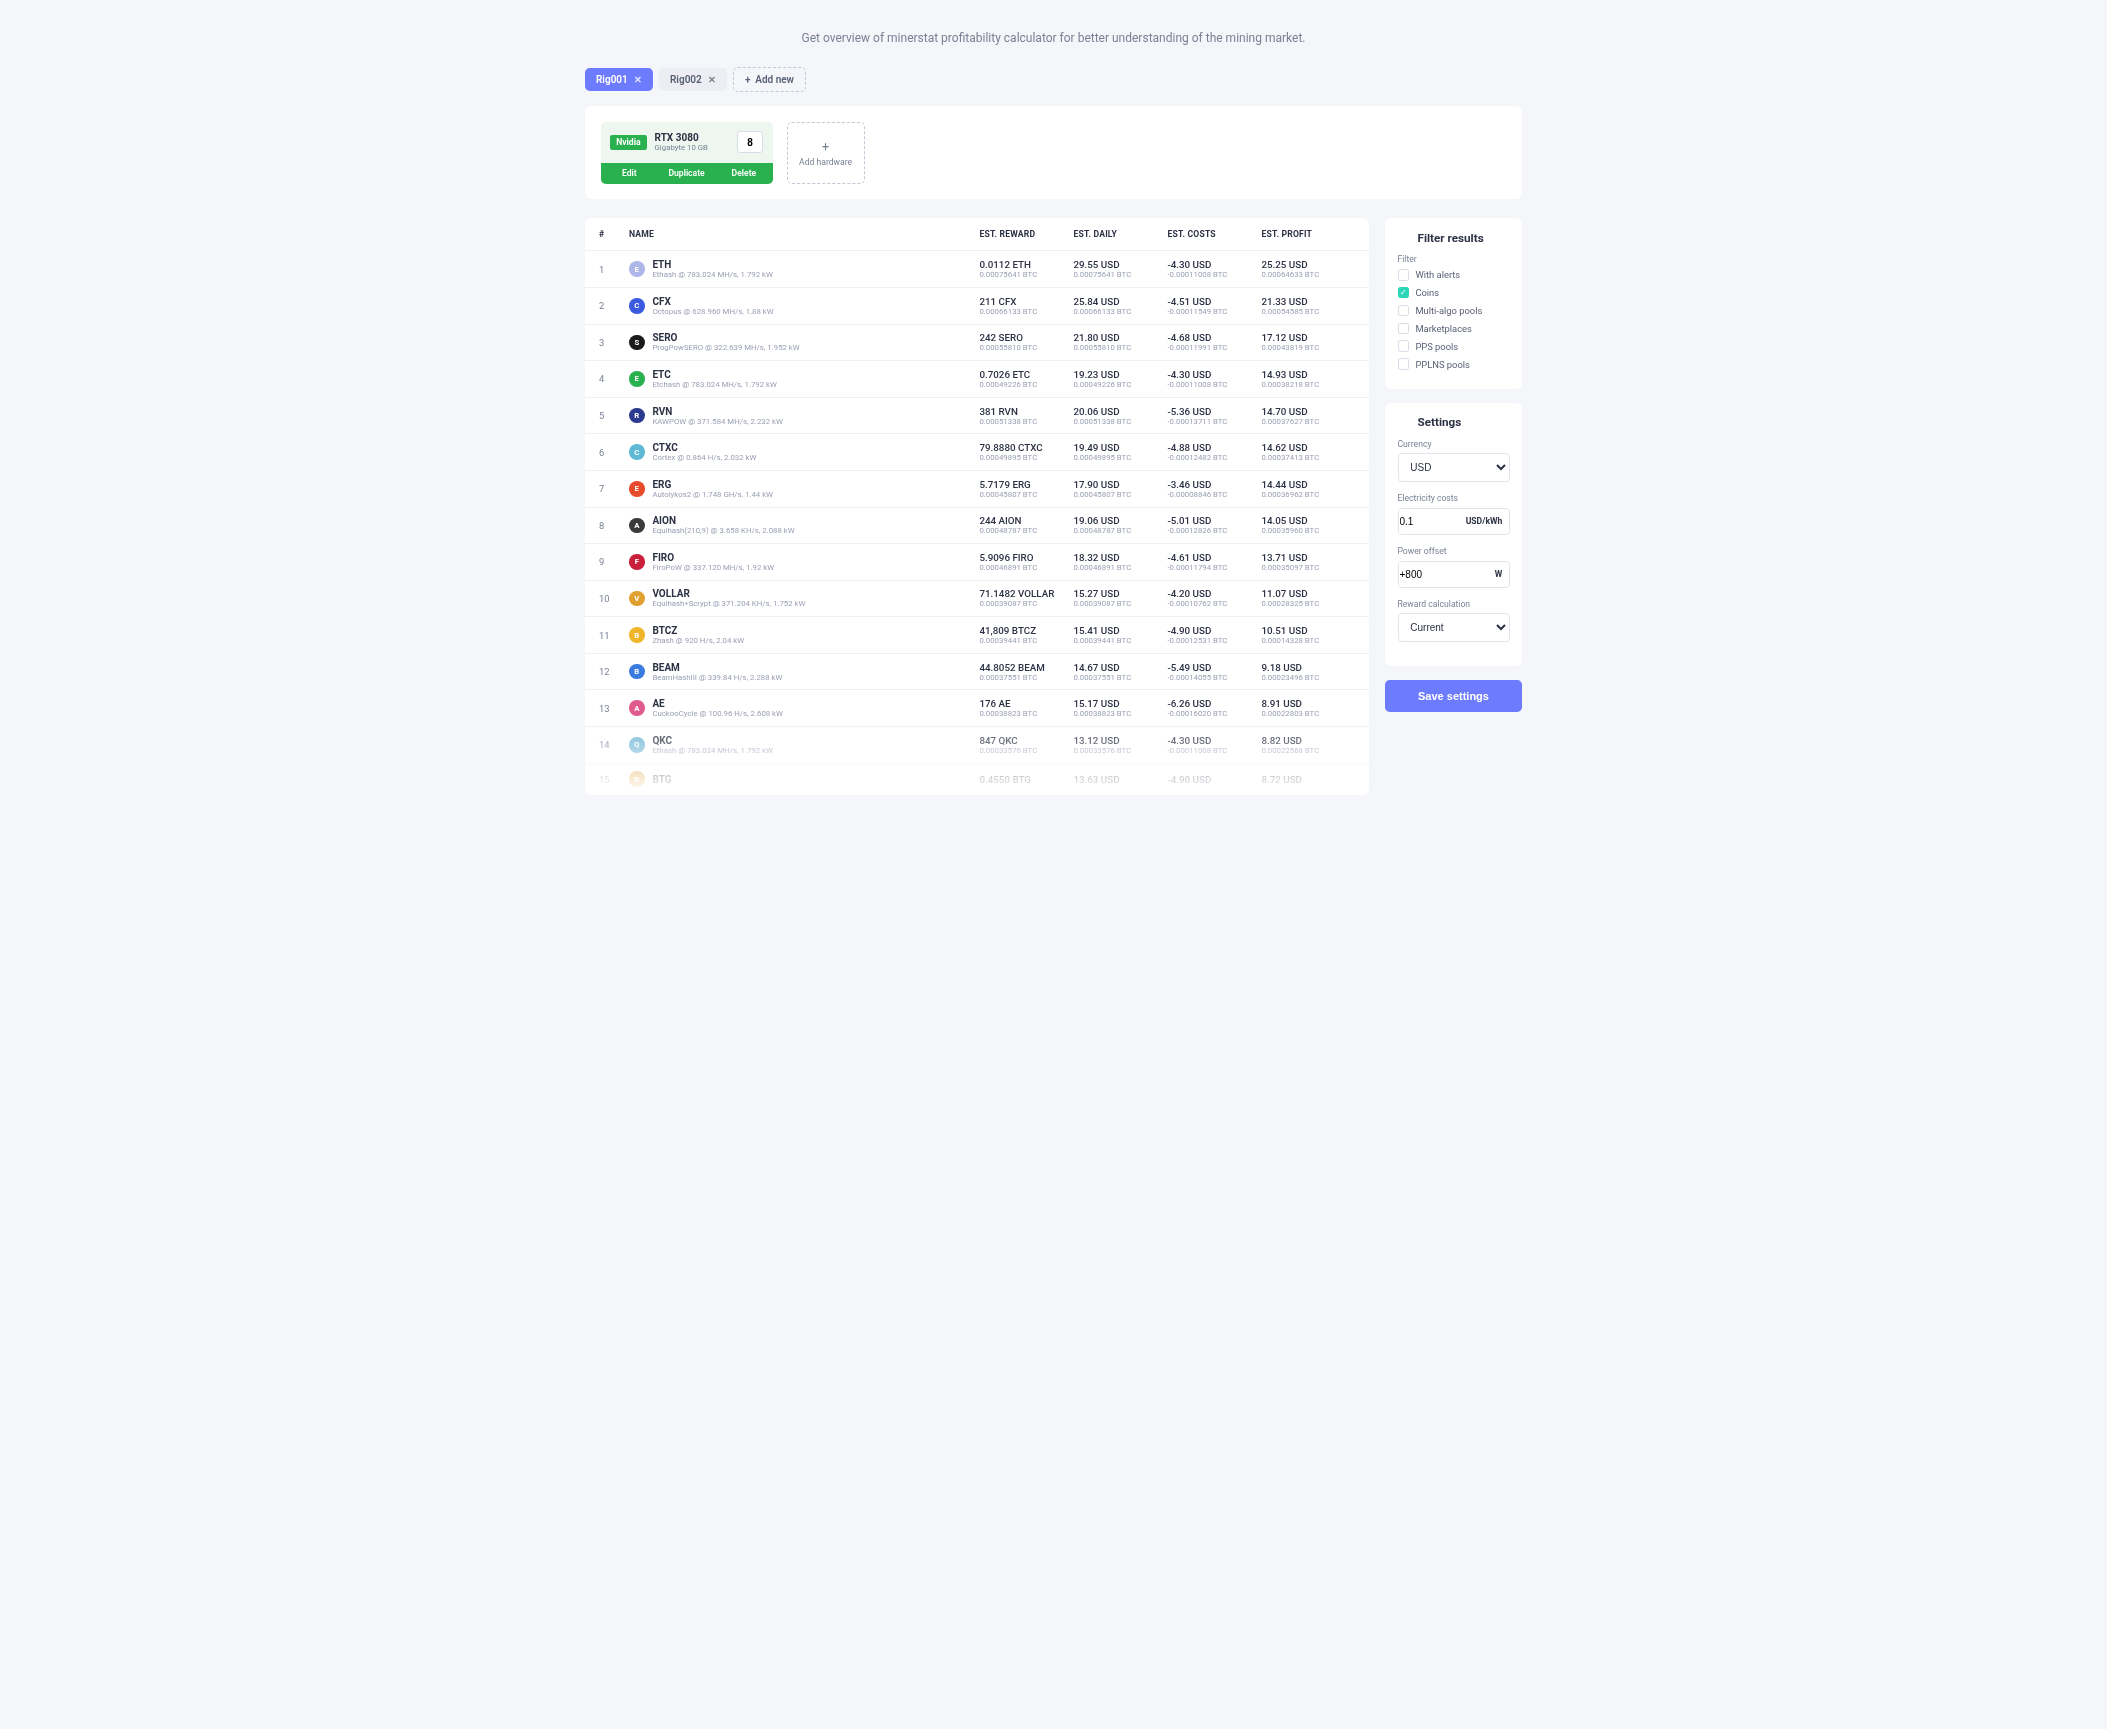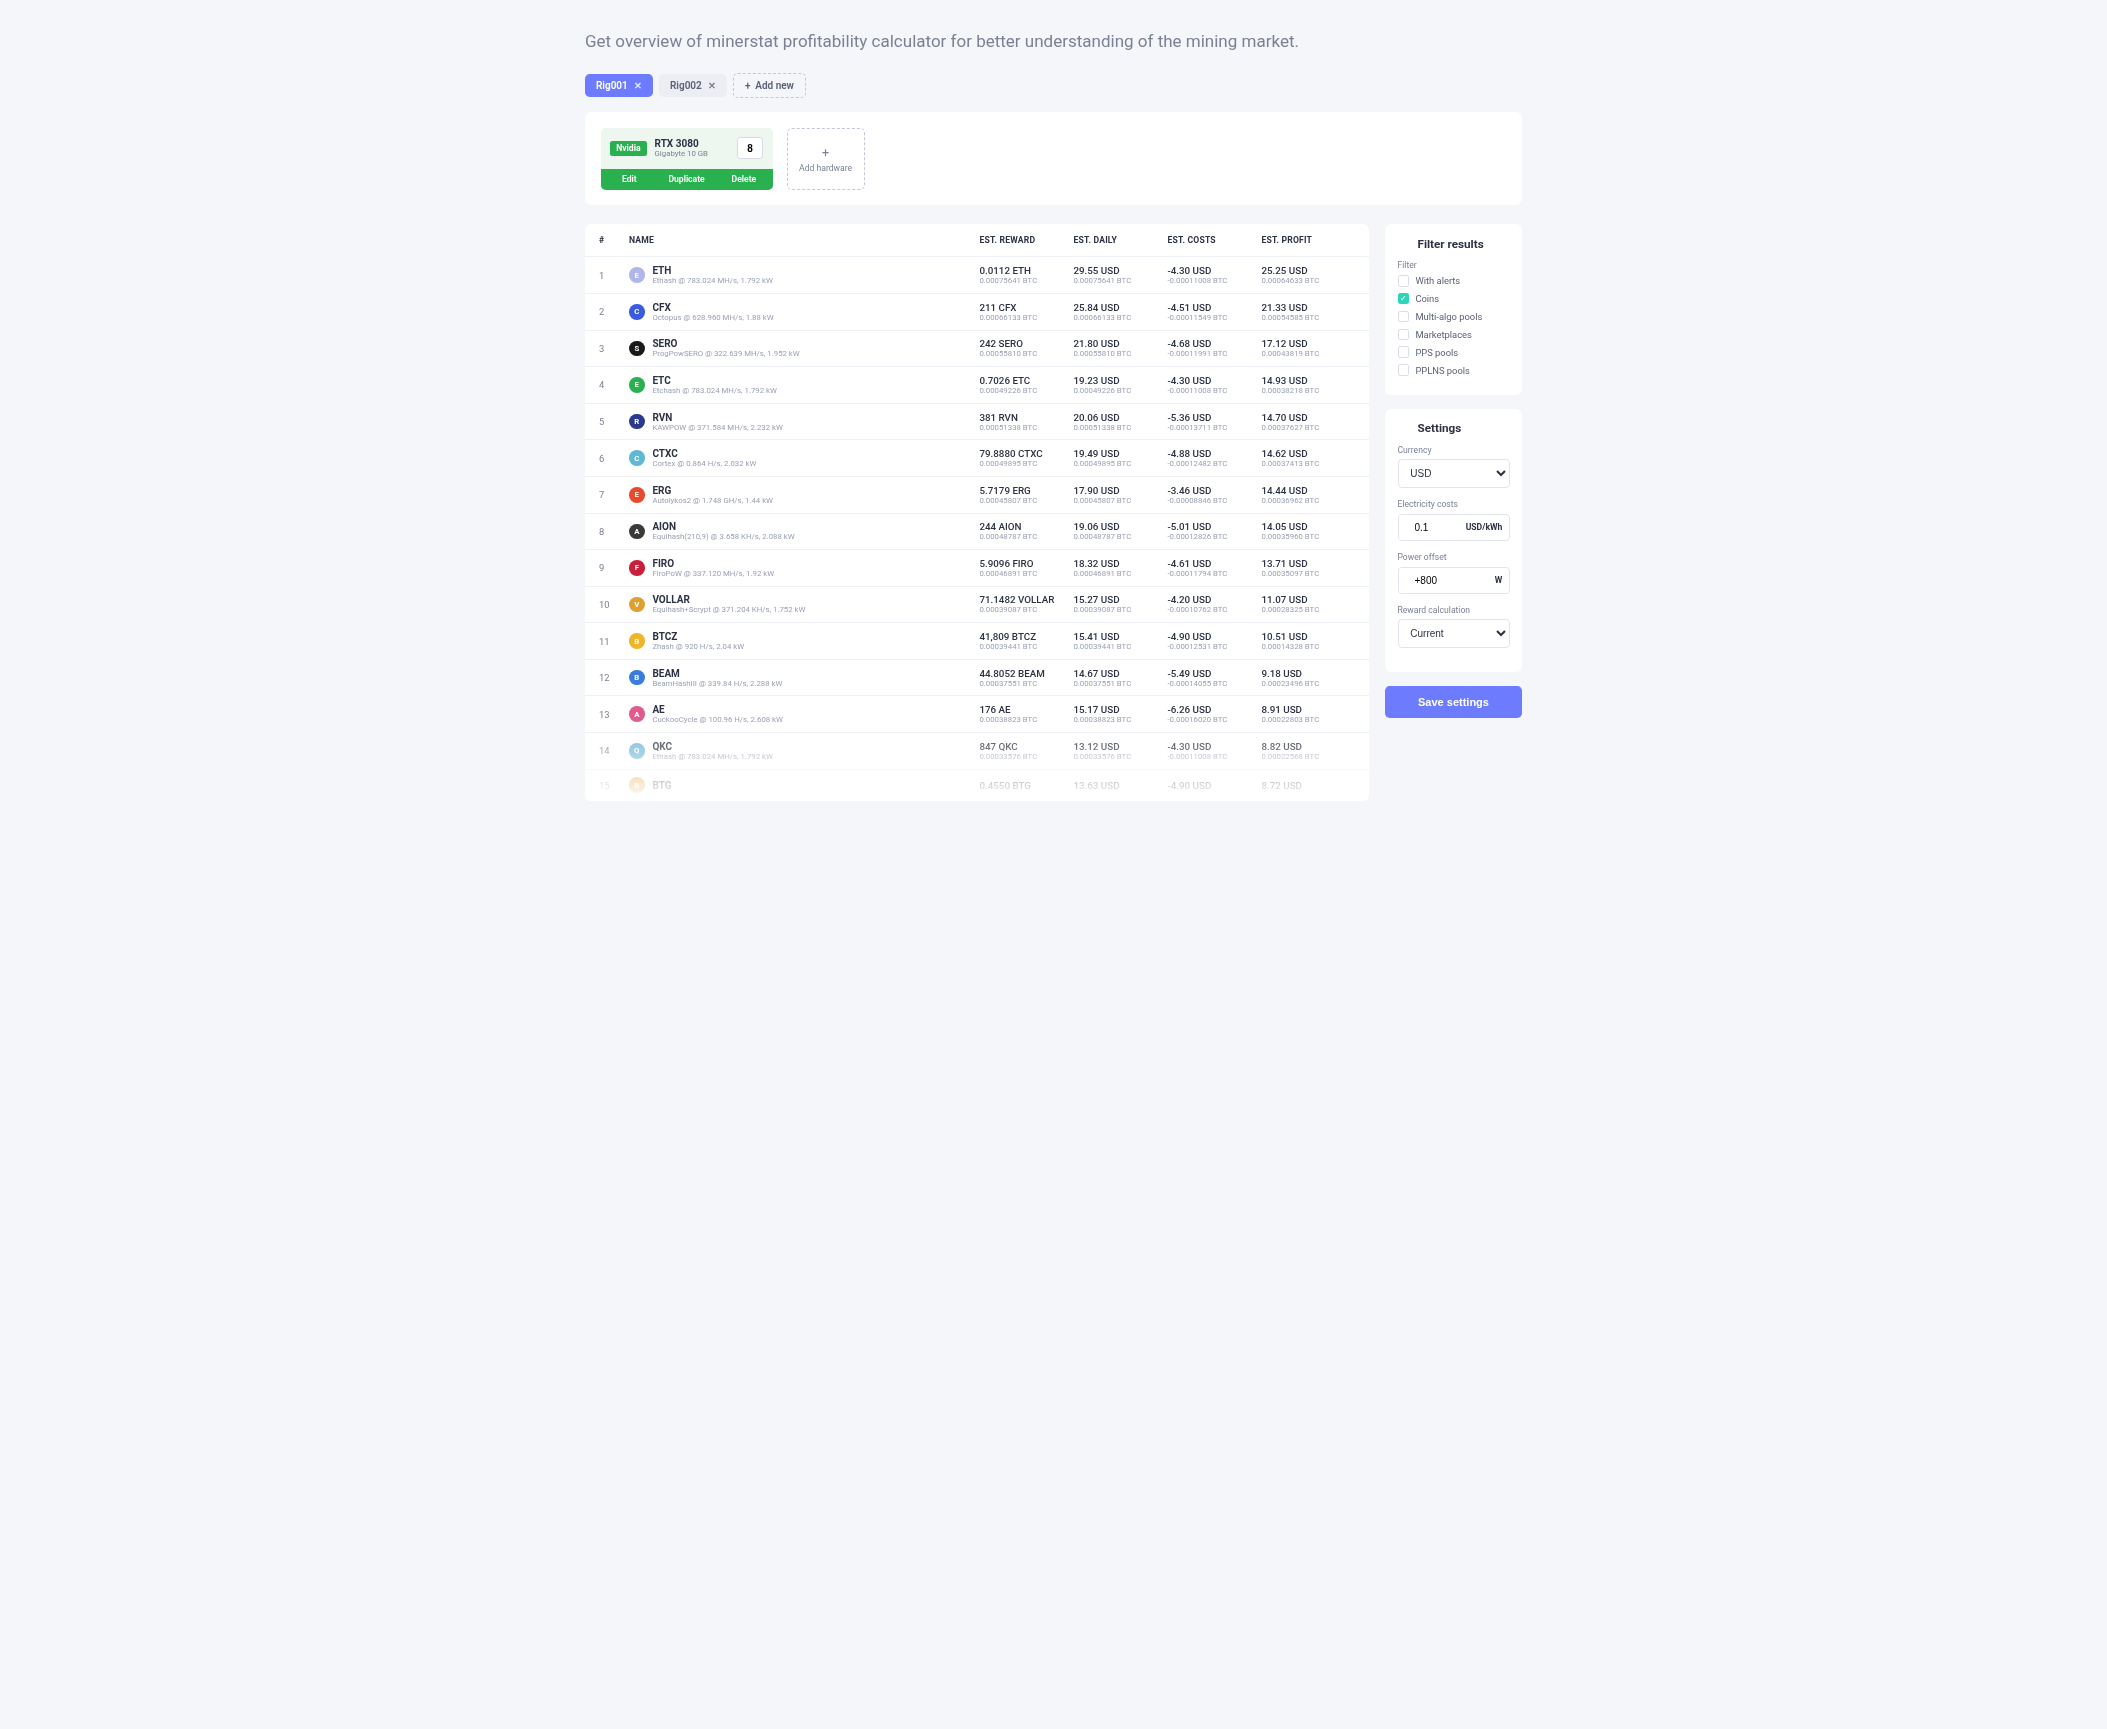--- a/index.html
+++ b/index.html
@@ -1,19 +1,19 @@
 <!DOCTYPE html>
 <html style="font-size:12.5px"><head>
 <meta charset="utf-8">
 <style>
 * { margin: 0; padding: 0; box-sizing: border-box; }
 body { font-family: -apple-system, BlinkMacSystemFont, "Segoe UI", Roboto, sans-serif; background: #f5f6fa; color: #2c3144; padding: 31px; }
 .container { max-width: 937px; margin: 0 auto; }
 h1 { font-size: 22px; font-weight: 700; color: #2c3144; margin-bottom: 4.7px; }
-.subtitle { font-size: 17px; color: #7a8194; margin-bottom: 22px; }
+.subtitle { font-size: 12px; color: #7a8194; margin-bottom: 22px; text-align: center; }
 .tabs { display: flex; gap: 6.2px; margin-bottom: 14px; align-items: center; }
 .tab { padding: 6.2px 11px; border-radius: 4.7px; font-size: 10px; font-weight: 600; display: flex; align-items: center; gap: 6.2px; cursor: pointer; justify-content: center; }
 .tab-active { background: #6d7cff; color: #fff; }
 .tab-inactive { background: #eceef3; color: #5a6076; }
 .tab-close { font-size: 9.4px; opacity: 0.8; }
 .tab-add { border: 0.8px dashed #c3c8d6; background: transparent; padding: 6.2px 11px; border-radius: 4.7px; font-size: 10px; font-weight: 600; color: #5a6076; display: flex; align-items: center; gap: 4.7px; cursor: pointer; }
 .hw-panel { background: #fff; border-radius: 6.2px; padding: 15.6px; margin-bottom: 19px; display: flex; gap: 14px; }
 .hw-card { background: #edf6ef; border-radius: 4.7px; width: 172px; overflow: hidden; }
 .hw-top { padding: 9.4px; display: flex; align-items: center; gap: 7.8px; }
 .hw-badge { background: #2ab14f; color: #fff; font-size: 8.6px; font-weight: 700; padding: 2.3px 6.2px; border-radius: 2.3px; }
@@ -44,21 +44,21 @@
 .sidebar { width: 137px; display: flex; flex-direction: column; gap: 14px; }
 .side-card { background: #fff; border-radius: 6.2px; padding: 12.5px; }
 .side-title { font-size: 11.7px; font-weight: 700; margin-bottom: 9.4px; color: #2c3144; padding-left: 20px; }
 .side-label { font-size: 8.6px; color: #7a8194; margin-bottom: 4.7px; }
 .chk-row { display: flex; align-items: center; gap: 6.2px; margin-bottom: 6.2px; font-size: 9.4px; color: #5a6076; cursor: pointer; }
 .chk { width: 11.7px; height: 11.7px; border: 0.8px solid #d8dce6; border-radius: 2.3px; display: flex; align-items: center; justify-content: center; }
 .chk.checked { background: #2cd4b8; border-color: #2cd4b8; color: #fff; font-size: 7.8px; }
 .field-group { margin-bottom: 11px; }
 .select, .input { width: 100%; padding: 7px 7.8px; border: 0.8px solid #e1e4ec; border-radius: 3.9px; font-size: 10px; color: #2c3144; background: #fff; }
 .input-row { display: flex; align-items: center; border: 0.8px solid #e1e4ec; border-radius: 3.9px; overflow: hidden; }
-.input-row input { border: none; flex: 1; padding: 7px 16px; font-size: 10px; outline: none; min-width: 0; }
+.input-row input { border: none; flex: 1; padding: 7px 1px; font-size: 10px; outline: none; min-width: 0; }
 .input-row span { padding: 0 6.2px; font-size: 8.6px; font-weight: 700; color: #2c3144; white-space: nowrap; }
 .save-btn { background: #6d7cff; color: #fff; border: none; width: 100%; padding: 10px; border-radius: 4.7px; font-size: 11px; font-weight: 600; cursor: pointer; }
 </style>
 </head>
 <body>
 
 <div class="container">
   <div class="subtitle">Get overview of minerstat profitability calculator for better understanding of the mining market.</div>
 
   <div class="tabs">

